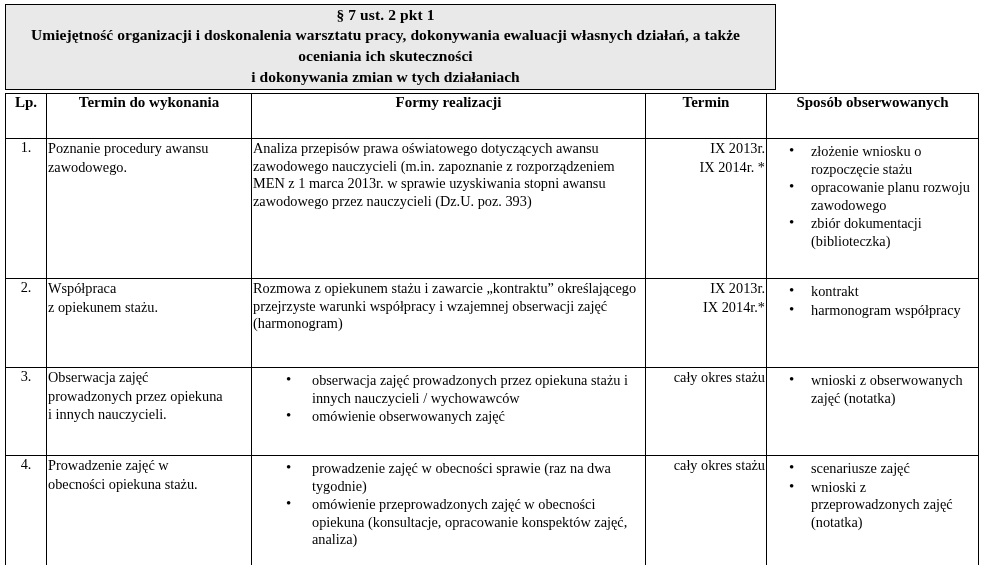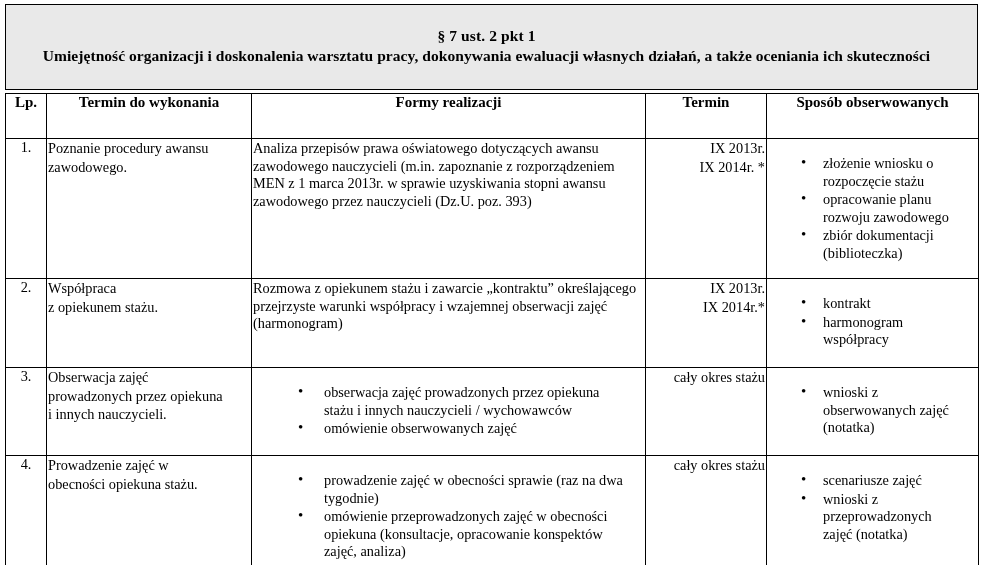--- a/index.html
+++ b/index.html
@@ -20,21 +20,21 @@
     width: 983px;
     height: 565px;
     box-sizing: border-box;
   }
 
   
   .title-block {
     position: absolute;
     left: 5px;
     top: 4px;
-    width: 973px;
+    width: 771px;
     height: 86px;
     box-sizing: border-box;
     border: 1px solid #000000;
     background: #e9e9e9;
     display: flex;
     flex-direction: column;
     align-items: center;
     justify-content: center;
     padding: 4px 10px 6px 0;
   }
@@ -93,21 +93,21 @@
   .cell-pad    { padding: 9px 8px 10px 12px; font-size: 14.3px; line-height: 17.5px; }
   .cell-lp     { padding: 9px 4px 0 0; text-align: center; font-size: 14.3px; }
   .cell-term   { padding: 9px 6px 0 6px; text-align: right; font-size: 14.3px; line-height: 17.5px; font-family: Liberation Serif, serif; }
   .cell-form   { padding: 9px 10px 10px 10px; font-size: 14.3px; line-height: 17.5px; }
   .cell-doc    { padding: 9px 6px 10px 6px; font-size: 14.3px; line-height: 17.5px; }
 
   .para { margin: 1px; }
   .para + .para { margin-top: 0; }
 
   ul.bul {
-    margin: 16px;
+    margin: 4px;
     padding: 0 0 0 30px;
     list-style: none;
   }
   ul.bul > li {
     position: relative;
     padding-left: 26px;
     margin-bottom: 1px;
     line-height: 17.5px;
   }
   ul.bul > li::before {
@@ -130,20 +130,21 @@
   .r4 { height: 110px; }
 </style>
 </head>
 <body>
 
 <div class="page">
 
   <div class="title-block">
     <div class="title-line-1">§ 7 ust. 2 pkt 1</div>
     <div class="title-line-2">Umiejętność organizacji i doskonalenia warsztatu pracy, dokonywania ewaluacji własnych działań, a także oceniania ich  skuteczności</div>
+    <div class="title-line-3">i dokonywania zmian w tych działaniach</div>
   </div>
 
   <table class="tbl">
     <colgroup>
       <col class="c-lp">
         <col class="c-task">
         <col class="c-form">
         <col class="c-term">
         <col class="c-doc">
     </colgroup>

